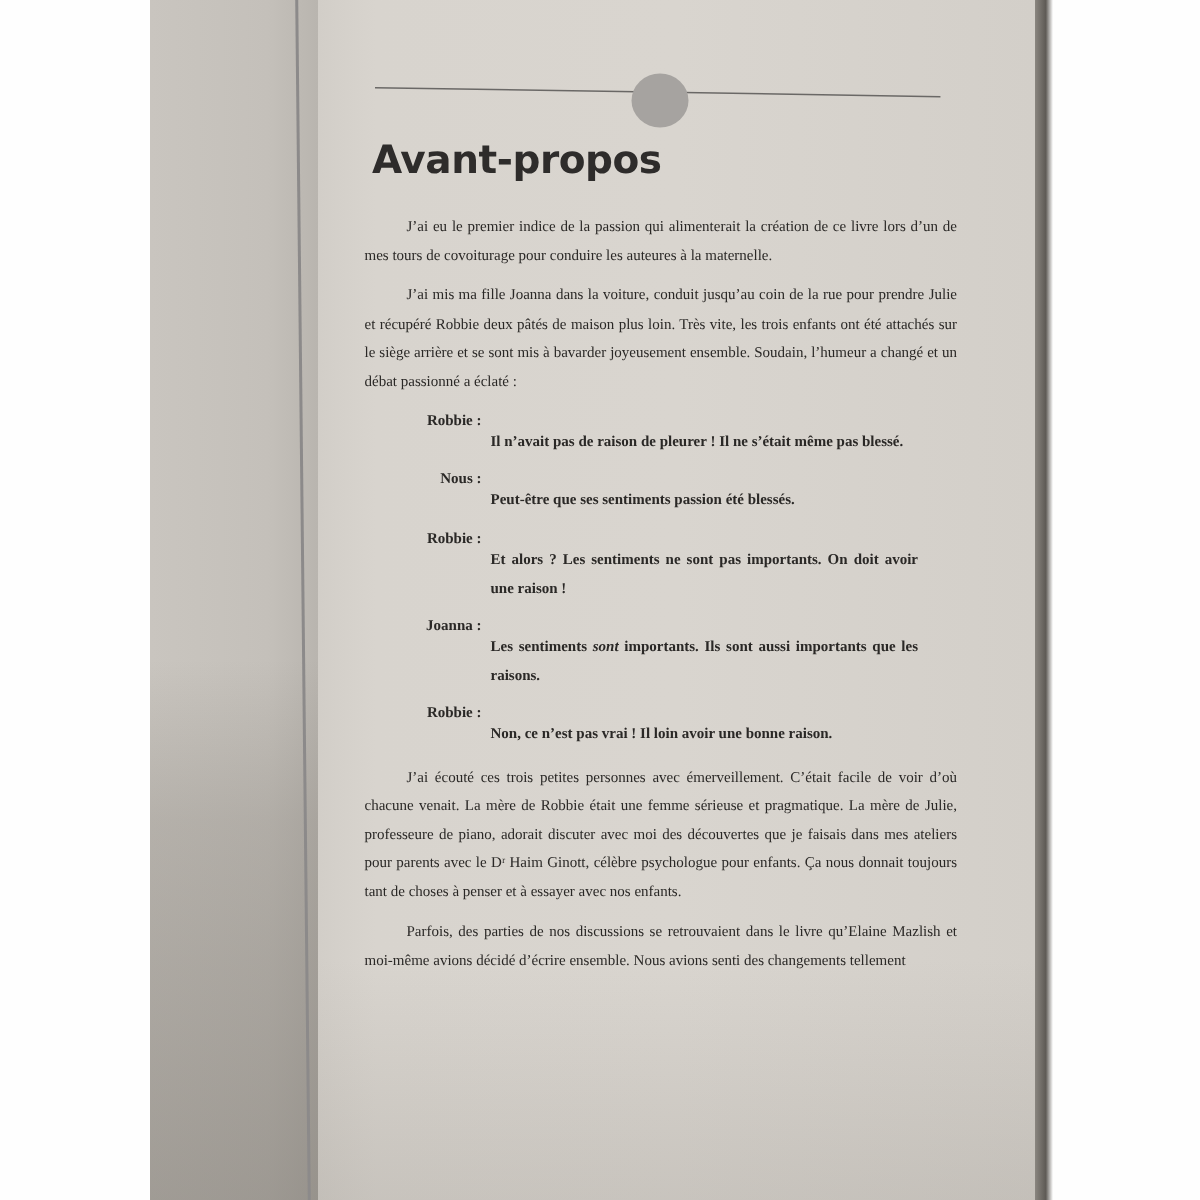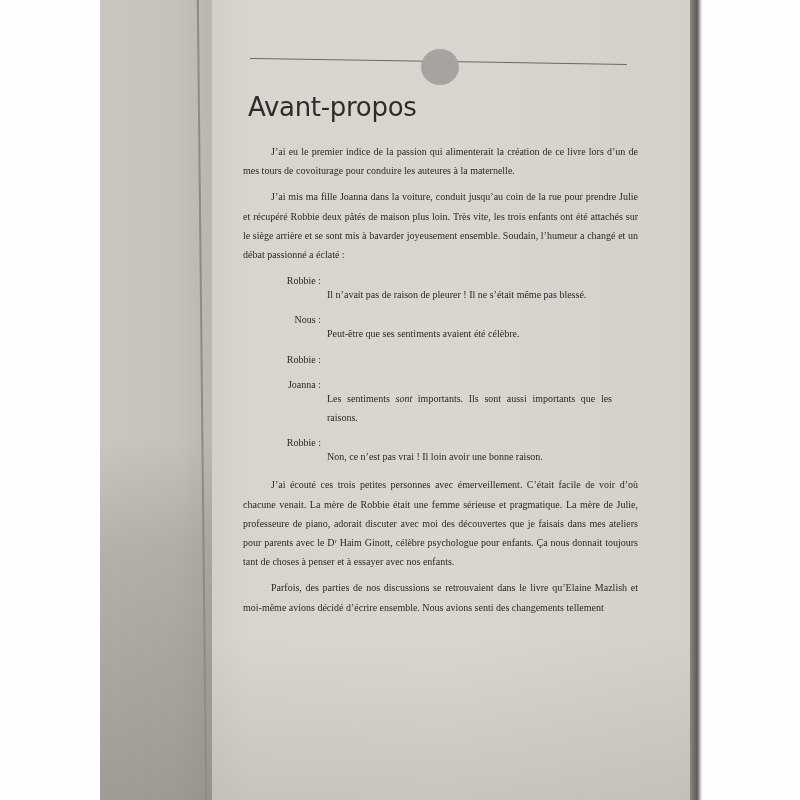--- a/index.html
+++ b/index.html
@@ -39,30 +39,30 @@
     transform: rotate(0.9deg); transform-origin: left center;
   }
   .ornament {
     position: absolute; left: 421px; top: 49px; width: 38px; height: 36px;
     border-radius: 50%;
     background: #a6a3a0;
   }
   .chapter-title {
     position: absolute; left: 248px; top: 92px;
     font-family: "DejaVu Sans", "Liberation Sans", sans-serif;
-    font-weight: normal; font-size: 26px; color: #2e2c2b; letter-spacing: -0.3px; text-align: right;
+    font-weight: bold; font-size: 26px; color: #2e2c2b; letter-spacing: -0.3px; text-align: right;
   }
   .body-text {
     position: absolute; left: 243px; top: 142px; width: 395px;
     font-size: 10px; line-height: 19.2px; color: #2a2826;
     text-align: justify;
   }
   .body-text p { margin: 0 0 7px 0; text-indent: 28px; }
   .dialogue { margin: 6px 0 9px 0; }
-  .dialogue-line { display: flex; margin-bottom: 6px; }
+  .dialogue-line { display: flex; margin-bottom: 6px; font-weight: bold; }
   .speaker { width: 78px; flex: 0 0 78px; text-align: right; padding-right: 6px; white-space: nowrap; }
   .speech { flex: 1; text-align: justify; padding-right: 26px; margin-top: 14px; }
   .speech em { font-style: italic; }
 </style>
 </head>
 <body>
 
 <div class="left-page"></div>
 <div class="left-page-shadow-bottom"></div>
 <div class="gutter-line"></div>
@@ -79,24 +79,25 @@
   <p>J’ai eu le premier indice de la passion qui alimenterait la création de ce livre lors d’un de mes tours de covoiturage pour conduire les auteures à la maternelle.</p>
   <p>J’ai mis ma fille Joanna dans la voiture, conduit jusqu’au coin de la rue pour prendre Julie et récupéré Robbie deux pâtés de maison plus loin. Très vite, les trois enfants ont été attachés sur le siège arrière et se sont mis à bavarder joyeusement ensemble. Soudain, l’humeur a changé et un débat passionné a éclaté :</p>
 
   <div class="dialogue">
     <div class="dialogue-line">
       <span class="speaker">Robbie :</span>
       <span class="speech">Il n’avait pas de raison de pleurer ! Il ne s’était même pas blessé.</span>
     </div>
     <div class="dialogue-line">
       <span class="speaker">Nous :</span>
-      <span class="speech">Peut-être que ses sentiments avaient été célèbre.</span>
+      <span class="speech">Peut-être que ses sentiments passion été blessés.</span>
     </div>
     <div class="dialogue-line">
       <span class="speaker">Robbie :</span>
+      <span class="speech">Et alors ? Les sentiments ne sont pas importants. On doit avoir une raison !</span>
     </div>
     <div class="dialogue-line">
       <span class="speaker">Joanna :</span>
       <span class="speech"><span>Les sentiments </span><em>sont</em><span> importants. Ils sont aussi importants que les raisons.</span></span>
     </div>
     <div class="dialogue-line">
       <span class="speaker">Robbie :</span>
       <span class="speech">Non, ce n’est pas vrai ! Il loin avoir une bonne raison.</span>
     </div>
   </div>

